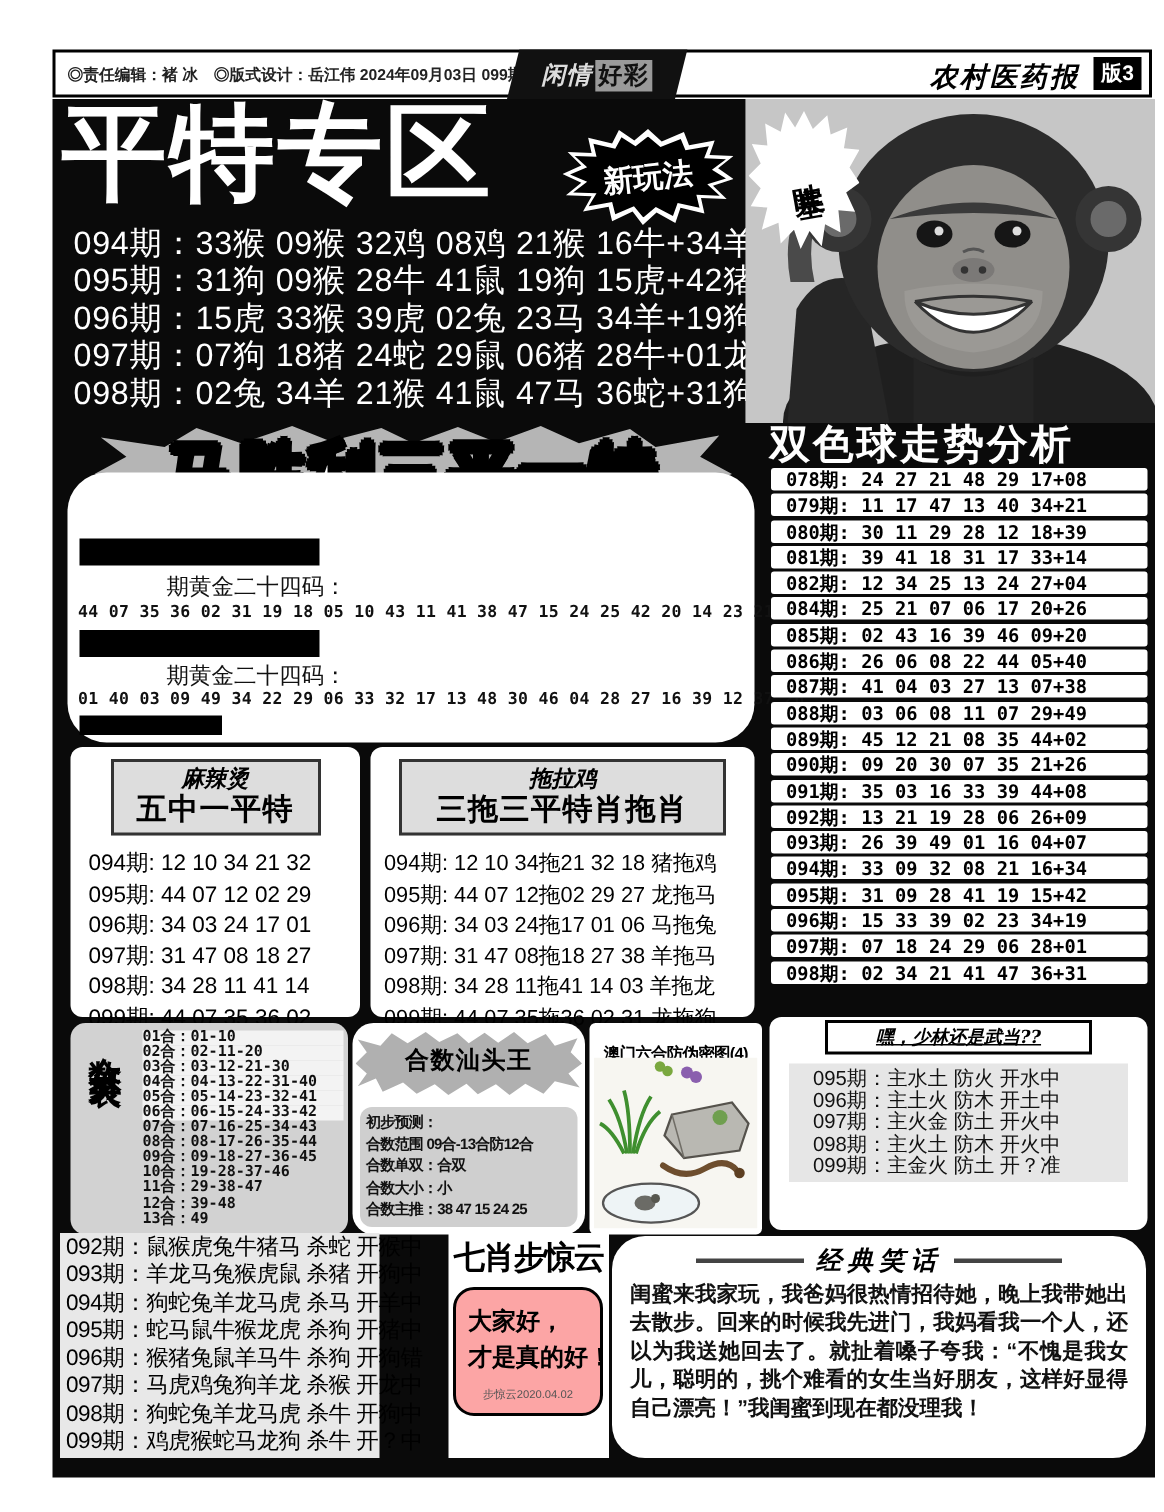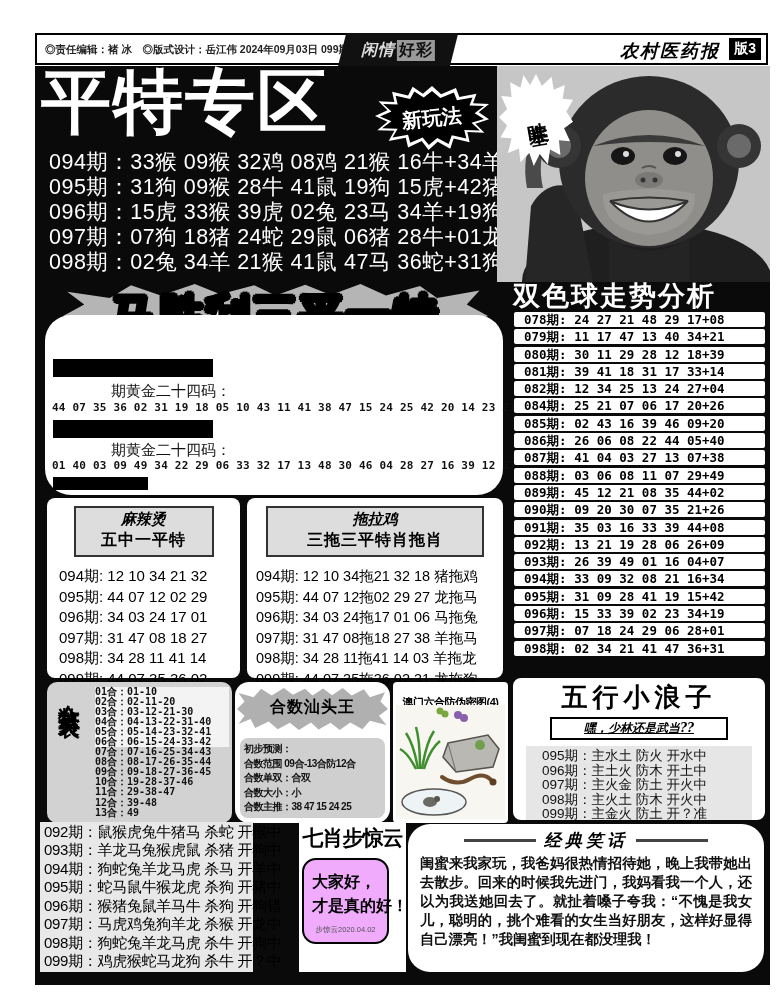--- a/index.html
+++ b/index.html
@@ -44,21 +44,21 @@
     text-shadow:2px 2px 0 #000,-2px 2px 0 #000,2px -2px 0 #000,-2px -2px 0 #000,0 3px 0 #000,0 -3px 0 #000,3px 0 0 #000,-3px 0 0 #000;}
   .box1{left:10px;top:249px;width:458px;height:180px;background:#fff;border-radius:26px;}
   .bar{position:absolute;background:#000;}
   .glabel{position:absolute;left:66px;font-size:15px;color:#111;white-space:nowrap;}
   .nums{position:absolute;left:7px;width:448px;font-family:"DejaVu Sans Mono",monospace;font-size:11px;font-weight:700;color:#111;white-space:nowrap;letter-spacing:0.2px;}
 
   
   .mid-box{background:#fff;border-radius:8px;position:absolute;}
   .small-header{margin:8px auto 0;border:2px solid #333;background:#ddd;text-align:center;padding:2px 0 4px;}
   .script-name{font-style:italic;font-size:15px;font-weight:700;font-family:"DejaVu Serif",serif;}
-  .sh-title{font-size:16px;font-weight:900;letter-spacing:1px;line-height:22px;white-space:nowrap;}
+  .sh-title{font-size:20px;font-weight:900;letter-spacing:1px;line-height:22px;white-space:nowrap;}
   .rows6{margin-top:9px;}
   .mala-row{font-size:15px;line-height:20.5px;white-space:nowrap;padding-left:12px;color:#000;}
   .tuola-row{font-size:14.5px;line-height:20.5px;white-space:nowrap;padding-left:9px;color:#000;}
 
   
   .box-heshu{left:12px;top:616px;width:185px;height:141px;background:#d2d2d2;border-radius:10px;position:absolute;overflow:hidden;}
   .heshu-title{position:absolute;left:8px;top:5px;writing-mode:vertical-rl;text-orientation:upright;font-size:22px;font-weight:900;letter-spacing:3px;font-family:"DejaVu Serif",serif;color:#000;height:133px;}
   .heshu-rows{position:absolute;left:48px;top:5px;width:134px;}
   .heshu-row{font-size:10px;line-height:10.05px;font-weight:700;font-family:"DejaVu Sans Mono",monospace;white-space:nowrap;color:#111;}
   .heshu-rows .heshu-row:nth-child(-n+6){background:#f3f3f3;}
@@ -87,21 +87,21 @@
   .wuxing-rows{margin:6px auto 0;width:226px;background:#e6e6e6;padding:3px 0 3px 16px;}
   .wuxing-row{font-size:13.5px;line-height:14.6px;white-space:nowrap;color:#111;}
 
   
   .qx-list{left:5px;top:756px;width:213px;height:150px;background:#e8e8e8;position:absolute;padding-top:1px;}
   .qx-row{font-size:15px;line-height:18.45px;padding-left:4px;white-space:nowrap;letter-spacing:-0.3px;color:#000;}
 
   
   .qixiao{left:264px;top:756px;width:107px;height:150px;background:#fff;position:absolute;}
   .qx-title{font-size:21px;font-weight:900;text-align:center;margin-top:2px;letter-spacing:-1px;white-space:nowrap;color:#000;}
-  .qx-bubble{position:absolute;left:3px;top:36px;width:87px;height:86px;border:2px solid #000;border-radius:14px;background:#f0abfc;padding-top:10px;}
+  .qx-bubble{position:absolute;left:3px;top:36px;width:100px;height:86px;border:2px solid #000;border-radius:14px;background:#fca5a5;padding-top:10px;}
   .qx-line{font-size:16px;font-weight:700;padding-left:8px;line-height:24px;white-space:nowrap;color:#000;}
   .qx-credit{font-size:7.5px;color:#555;text-align:center;margin-top:7px;}
 
   
   .joke{left:373px;top:758px;width:356px;height:148px;background:#fff;border-radius:22px;position:absolute;overflow:hidden;}
   .joke-head{display:flex;align-items:center;justify-content:center;gap:8px;margin-top:5px;}
   .joke-dash{width:72px;height:3px;background:#444;}
   .joke-title{font-size:17px;font-weight:900;font-family:"DejaVu Serif",serif;font-style:italic;letter-spacing:4px;color:#000;white-space:nowrap;}
   .joke-text{padding:2px 12px 0;font-size:14.3px;line-height:19px;font-weight:600;color:#111;text-align:justify;}
 </style>
@@ -291,21 +291,20 @@
         <div class="ssq-row">092期: 13 21 19 28 06 26+09</div>
         <div class="ssq-row">093期: 26 39 49 01 16 04+07</div>
         <div class="ssq-row">094期: 33 09 32 08 21 16+34</div>
         <div class="ssq-row">095期: 31 09 28 41 19 15+42</div>
         <div class="ssq-row">096期: 15 33 39 02 23 34+19</div>
         <div class="ssq-row">097期: 07 18 24 29 06 28+01</div>
         <div class="ssq-row">098期: 02 34 21 41 47 36+31</div>
       </div>
 
     <div class="box-wuxing">
-      <div class="wuxing-title">五行小浪子</div>
       <div class="wuxing-sub">嘿，少林还是武当??</div>
       <div class="wuxing-rows">
           <div class="wuxing-row">095期：主水土 防火 开水中</div>
           <div class="wuxing-row">096期：主土火 防木 开土中</div>
           <div class="wuxing-row">097期：主火金 防土 开火中</div>
           <div class="wuxing-row">098期：主火土 防木 开火中</div>
           <div class="wuxing-row">099期：主金火 防土 开？准</div>
         </div>
     </div>
 

